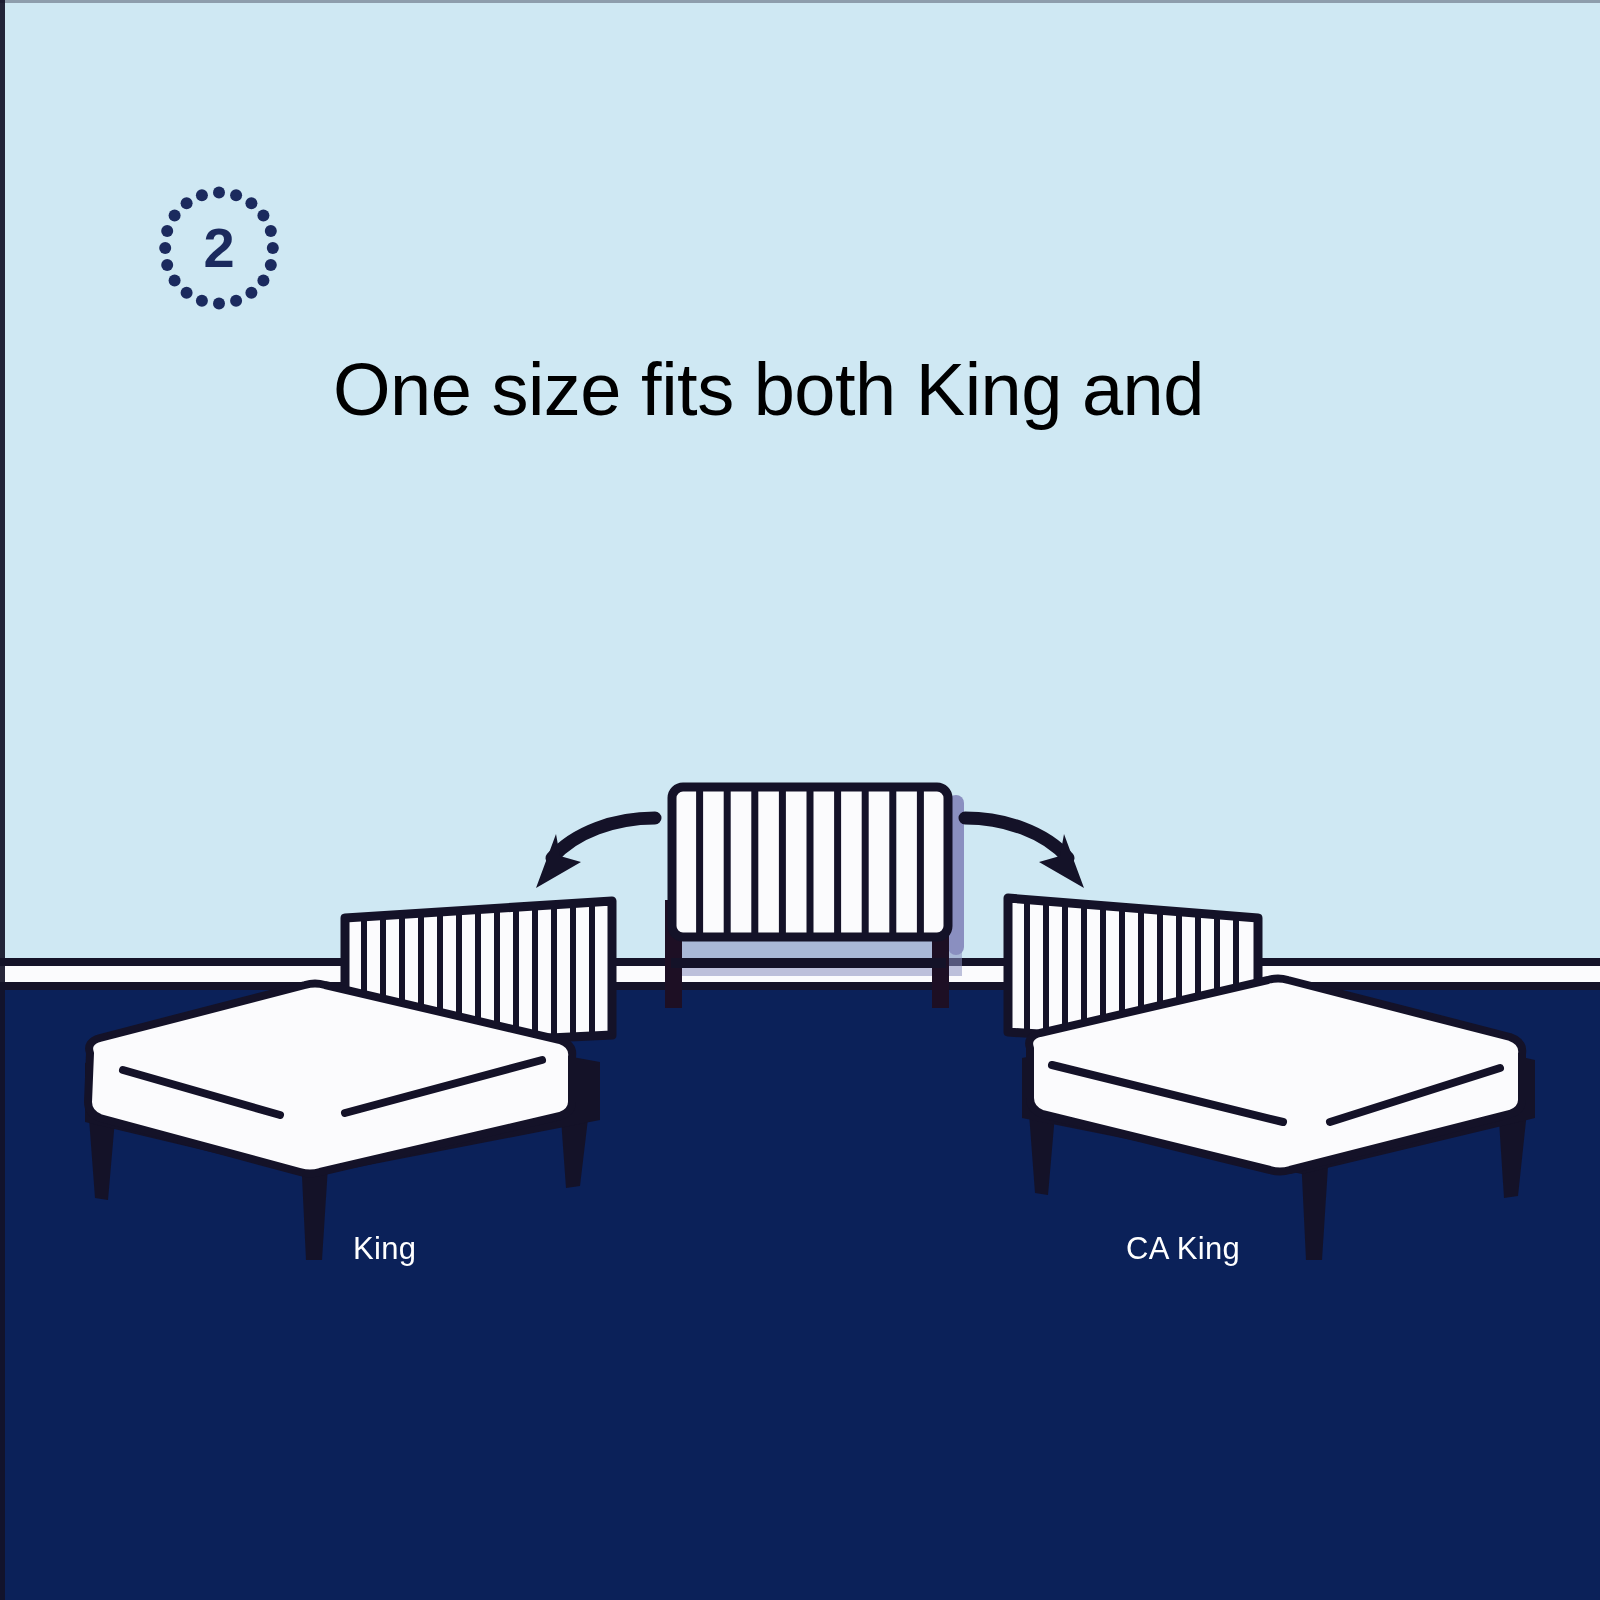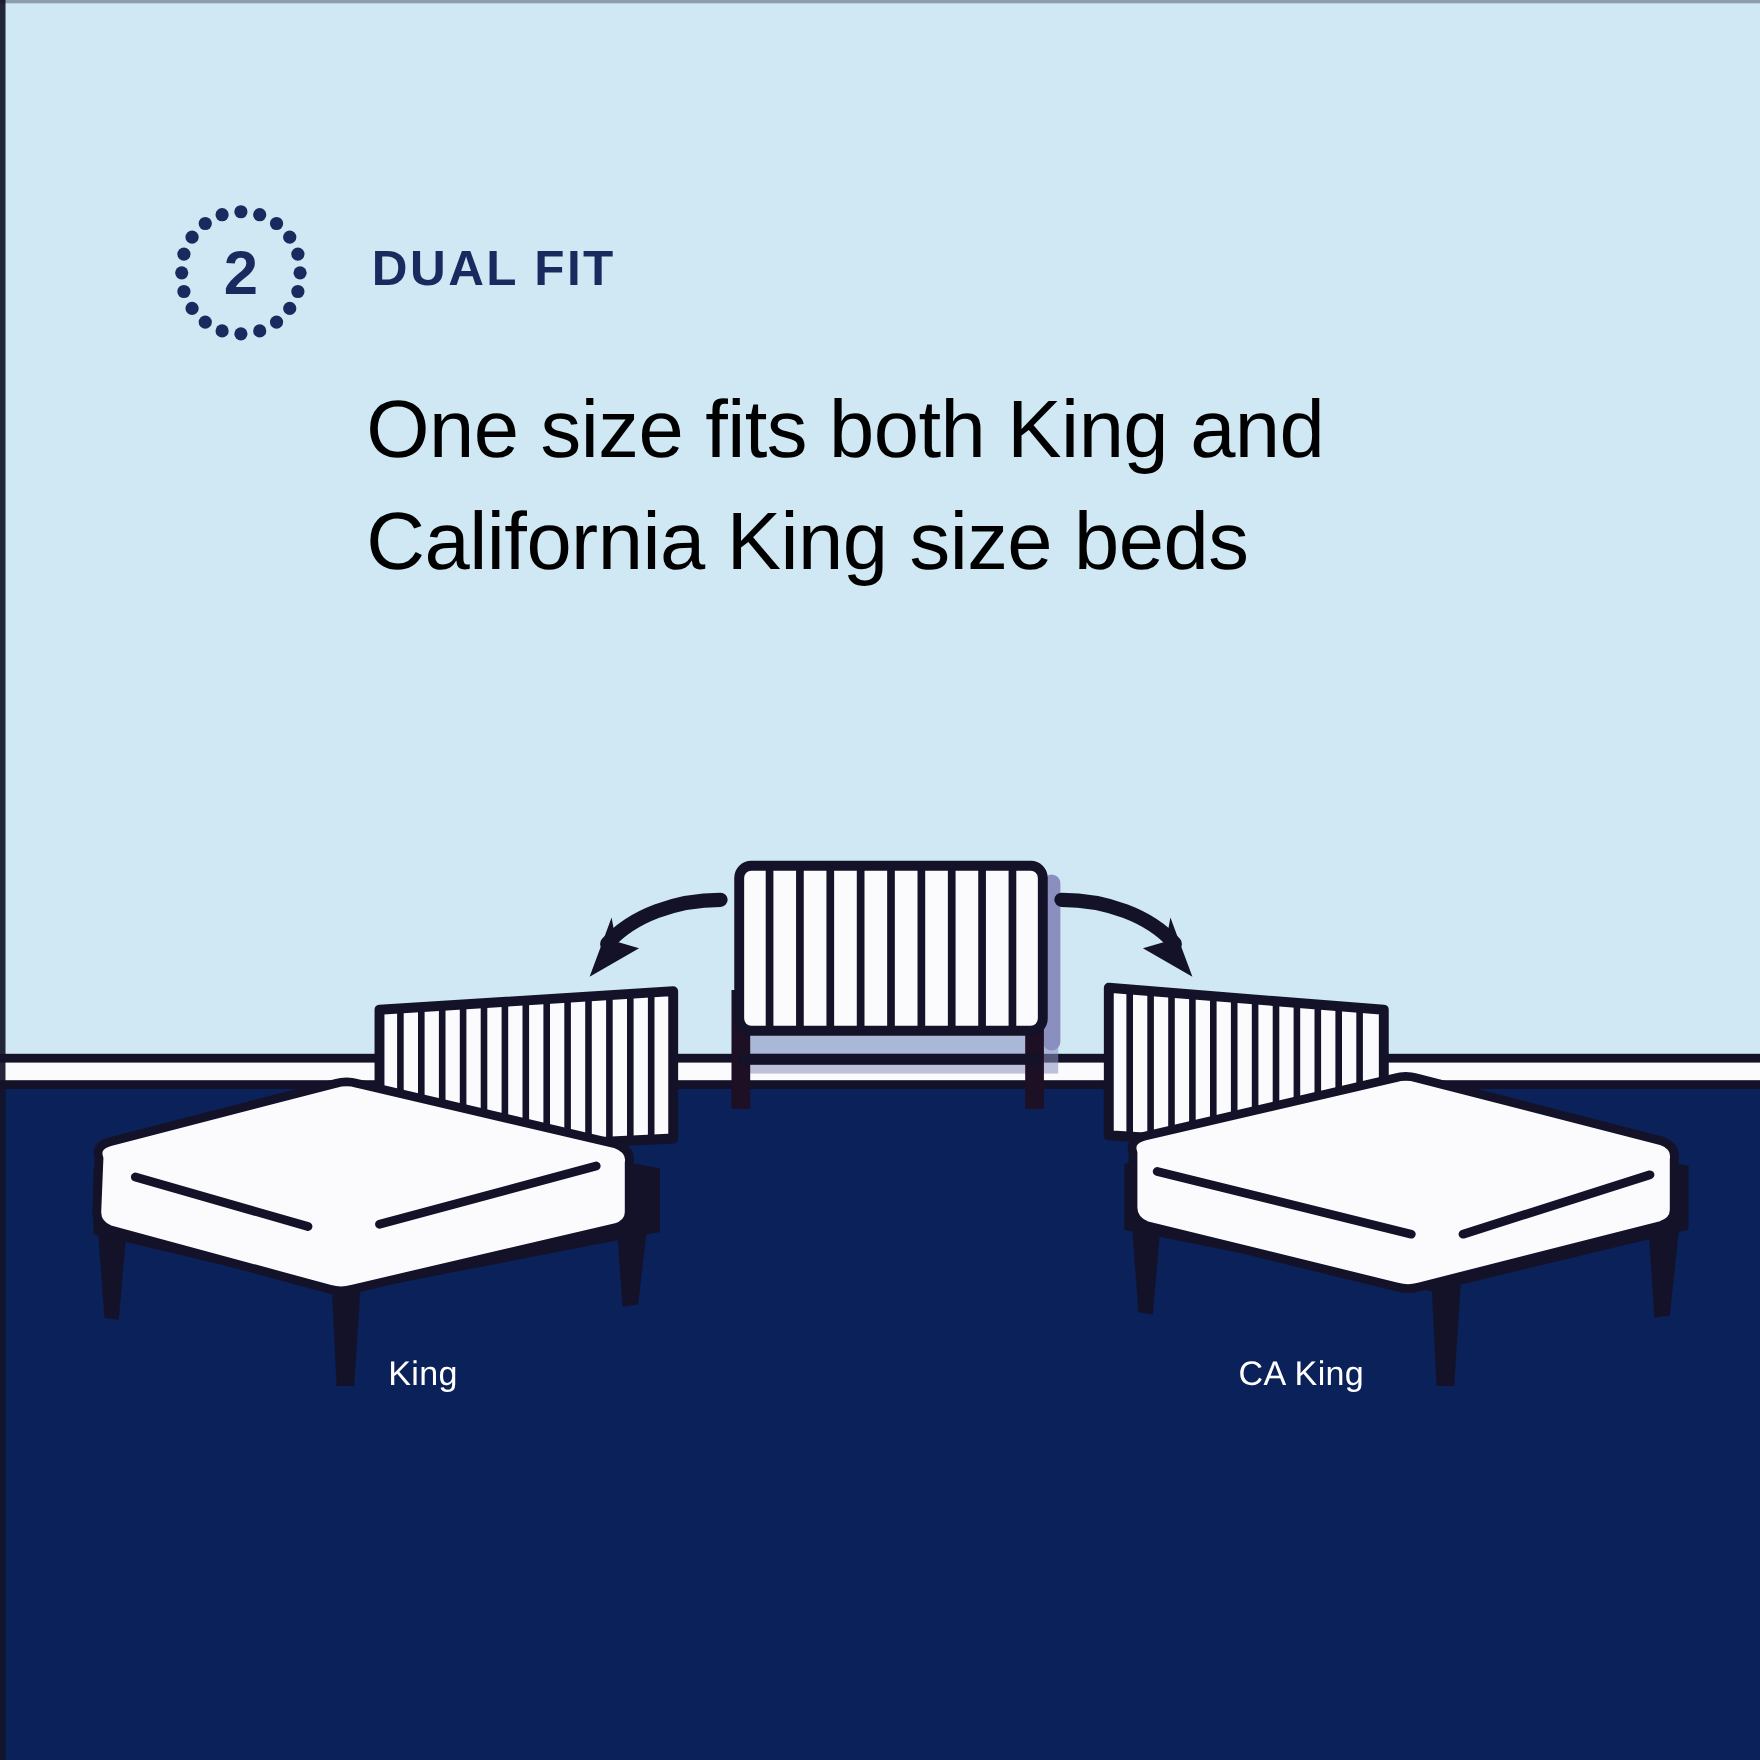--- a/index.html
+++ b/index.html
@@ -248,24 +248,22 @@
           <circle cx="8.2" cy="62.0" r="6.0"></circle>
           <circle cx="10.2" cy="45.0" r="6.0"></circle>
           <circle cx="17.6" cy="29.6" r="6.0"></circle>
           <circle cx="29.6" cy="17.2" r="6.0"></circle>
           <circle cx="44.9" cy="9.2" r="6.0"></circle>
         </g>
       </svg>
       <div class="num">2</div>
     </div>
 
-    <div id="eyebrow">DUAL FIT</div>
 
     <div id="headline">
       <span class="ln">One size fits both King and</span>
-      <span class="ln">California King size beds</span>
     </div>
 
     <div class="bed-label" id="label-king">King</div>
     <div class="bed-label" id="label-caking">CA King</div>
 
   </div>
 </div>
 
 </body></html>

